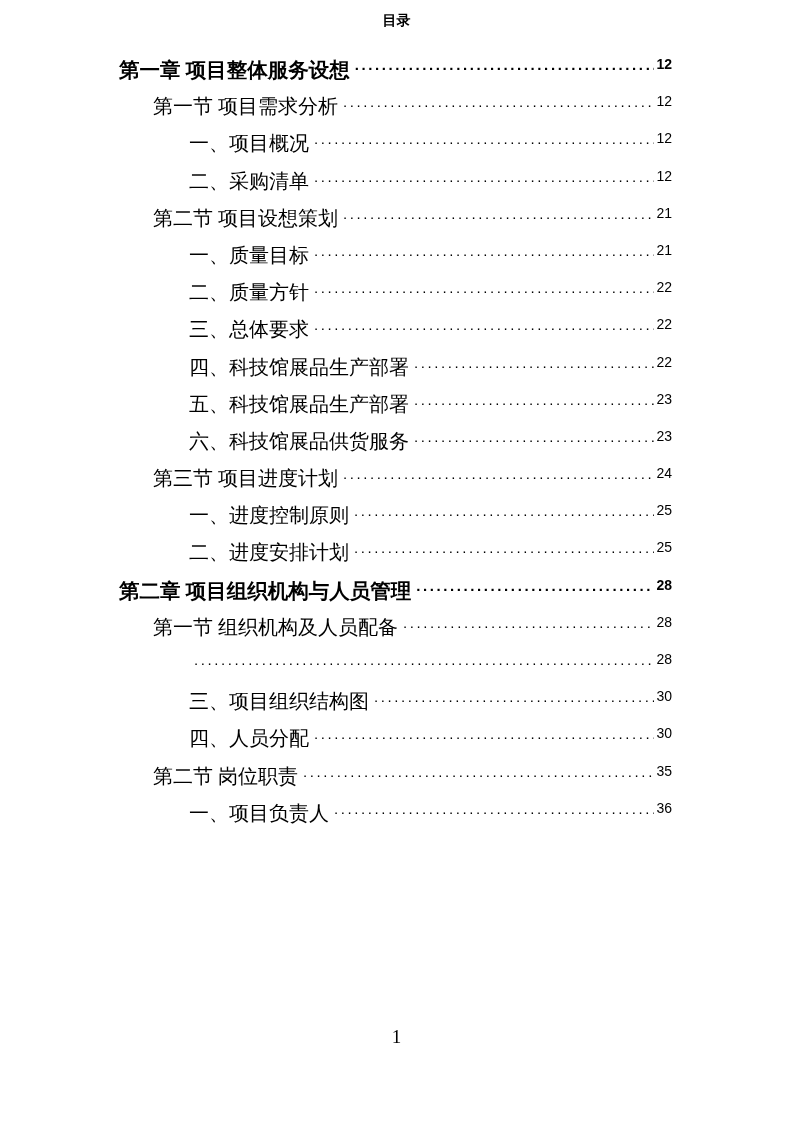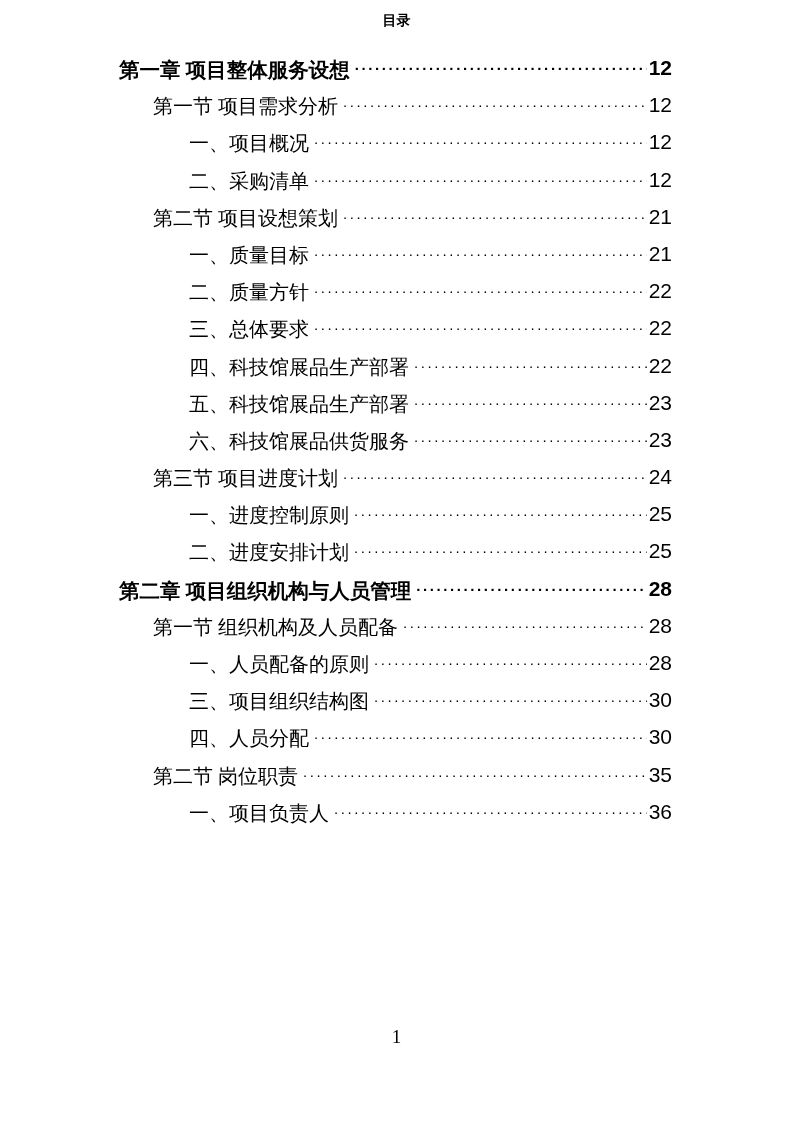--- a/index.html
+++ b/index.html
@@ -56,21 +56,21 @@
     min-width: 10px;
   }
   .toc-leader::after {
     content: "..........................................................................................................................................";
     font-family: "Liberation Sans", "DejaVu Sans", sans-serif;
     font-size: 15px;
     letter-spacing: 2.6px;
   }
   .toc-page {
     font-family: "Liberation Sans", "DejaVu Sans", sans-serif;
-    font-size: 21px;
+    font-size: 14px;
     white-space: nowrap;
   }
   .footer-page-number {
     position: absolute;
     top: 1026px;
     left: 0;
     width: 100%;
     text-align: center;
     font-size: 19px;
   }
@@ -158,21 +158,20 @@
     <span class="toc-label">第二章 项目组织机构与人员管理</span>
     <span class="toc-leader"></span>
     <span class="toc-page">28</span>
   </div>
       <div class="toc-row level-2">
     <span class="toc-label">第一节 组织机构及人员配备</span>
     <span class="toc-leader"></span>
     <span class="toc-page">28</span>
   </div>
       <div class="toc-row level-3">
-    <span class="toc-label">一、人员配备的原则</span>
     <span class="toc-leader"></span>
     <span class="toc-page">28</span>
   </div>
       <div class="toc-row level-3">
     <span class="toc-label">三、项目组织结构图</span>
     <span class="toc-leader"></span>
     <span class="toc-page">30</span>
   </div>
       <div class="toc-row level-3">
     <span class="toc-label">四、人员分配</span>

